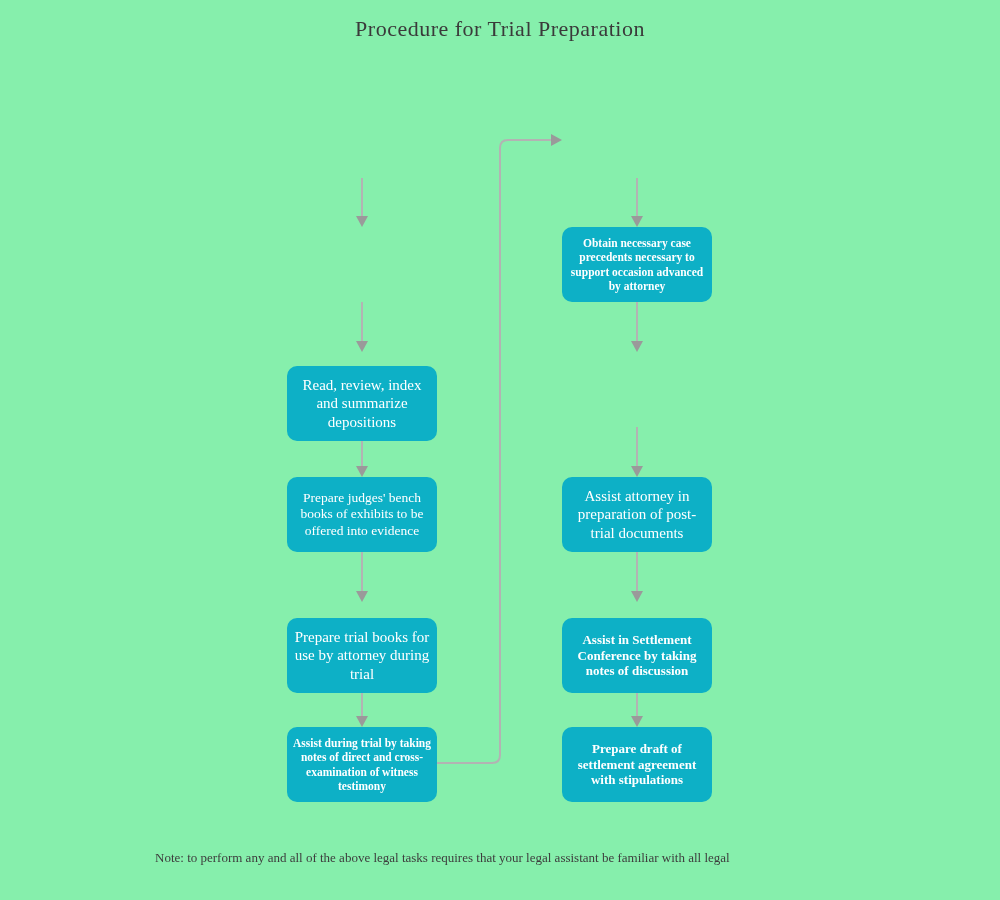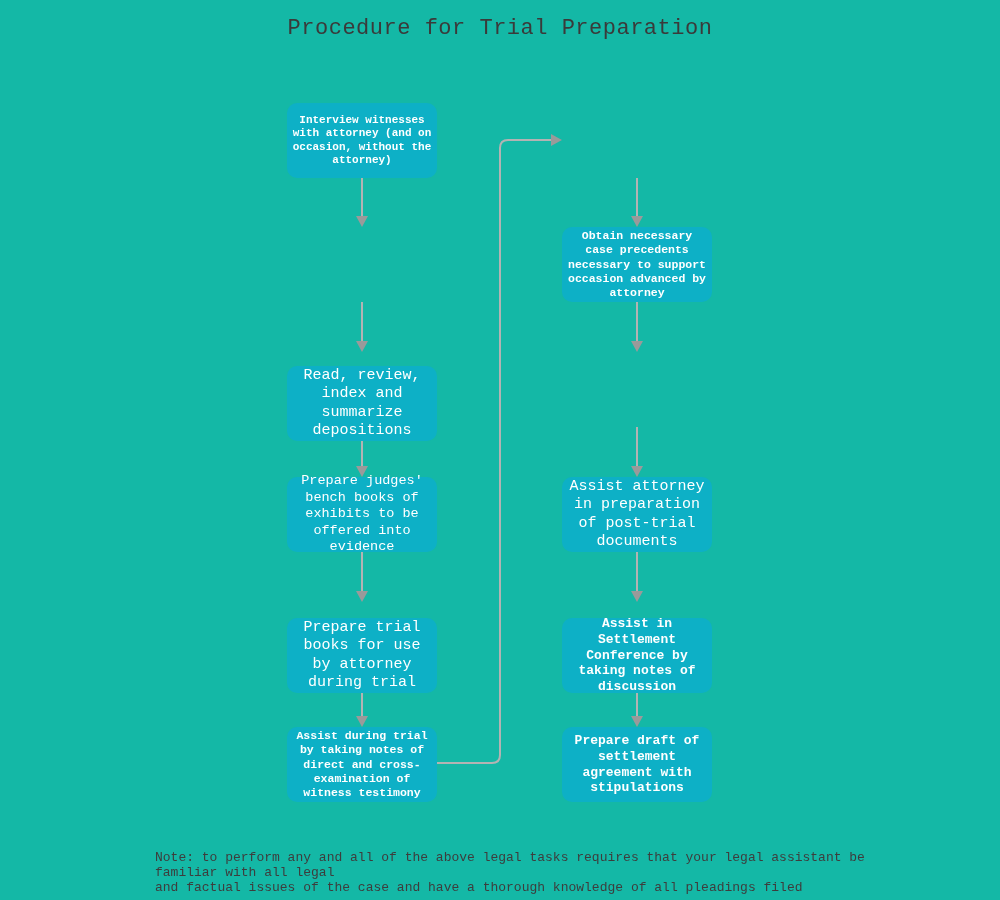--- a/index.html
+++ b/index.html
@@ -1,18 +1,18 @@
 <!DOCTYPE html>
 <html><head>
 <meta charset="utf-8">
 <style>
   html,body{margin:0;padding:0;background:#000;}
   .canvas{
-    position:relative;width:1000px;height:900px;background:#14b8a6;
-    font-family:Liberation Mono, monospace;overflow:hidden;
+    position:relative;width:1000px;height:900px;background:#86efac;
+    font-family:Liberation Serif, serif;overflow:hidden;
   }
   .title{
     position:absolute;top:16px;left:0;width:1000px;text-align:center;
     font-size:22px;font-weight:400;color:#3a3a3a;letter-spacing:.5px;
   }
   .node{
     position:absolute;width:150px;height:75px;background:#0db0c6;
     border-radius:10px;color:#ffffff;display:flex;align-items:center;
     justify-content:center;text-align:center;box-sizing:border-box;
     padding:4px 5px;line-height:1.22;
@@ -82,29 +82,27 @@
     <g>
       <line class="conn" x1="637" y1="552" x2="637" y2="592"></line>
         <polygon class="head" points="631,591 643,591 637,602"></polygon>
     </g>
     <g>
       <line class="conn" x1="637" y1="677" x2="637" y2="717"></line>
         <polygon class="head" points="631,716 643,716 637,727"></polygon>
     </g>
   </svg>
 
-  <div class="node col-l r0 b fs11">Interview witnesses with attorney (and on occasion, without the attorney)</div>
   <div class="node col-l r2 fs15">Read, review, index and summarize depositions</div>
   <div class="node col-l r3 fs135">Prepare judges' bench books of exhibits to be offered into evidence</div>
   <div class="node col-l r4 fs15">Prepare trial books for use by attorney during trial</div>
   <div class="node col-l r5 b fs115">Assist during trial by taking notes of direct and cross-examination of witness testimony</div>
 
   <div class="node col-r r1 b fs12">Obtain necessary case precedents necessary to support occasion advanced by attorney</div>
   <div class="node col-r r3 fs15">Assist attorney in preparation of post-trial documents</div>
   <div class="node col-r r5 b fs13">Prepare draft of settlement agreement with stipulations</div>
   <div class="node col-r r4 b fs13">Assist in Settlement Conference by taking notes of discussion</div>
 
   <div class="note">
     <span>Note: to perform any and all of the above legal tasks requires that your legal assistant be familiar with all legal</span>
-    <span>and factual issues of the case and have a thorough knowledge of all pleadings filed</span>
   </div>
 
 </div>
 
 </body></html>

